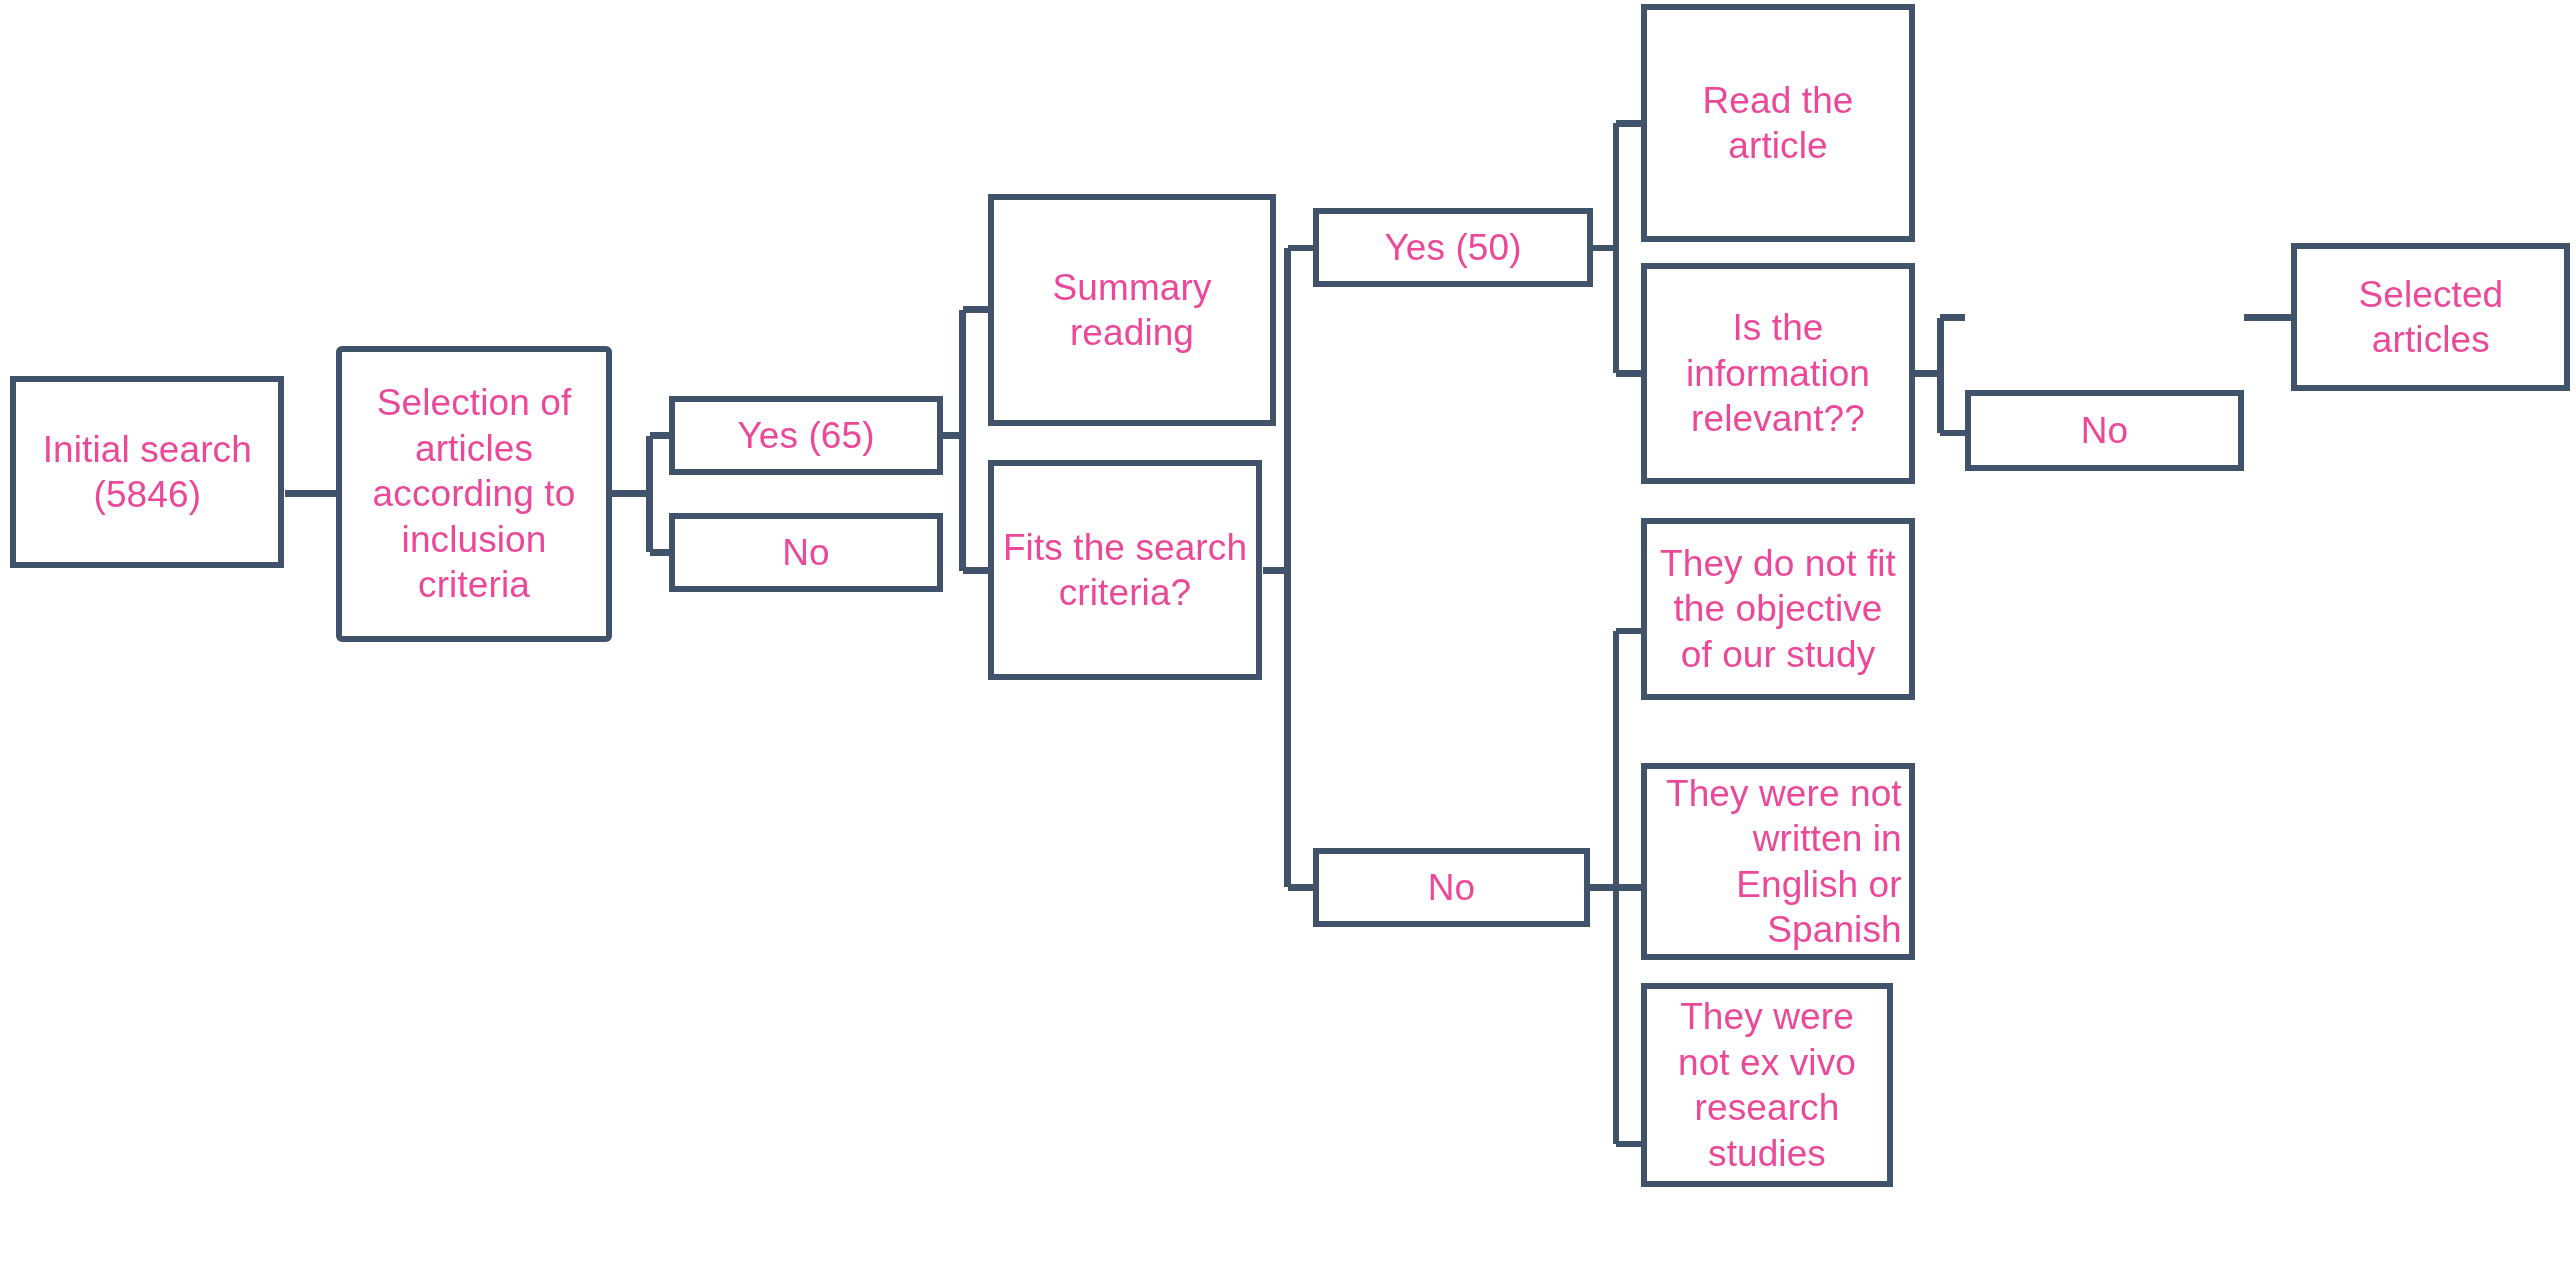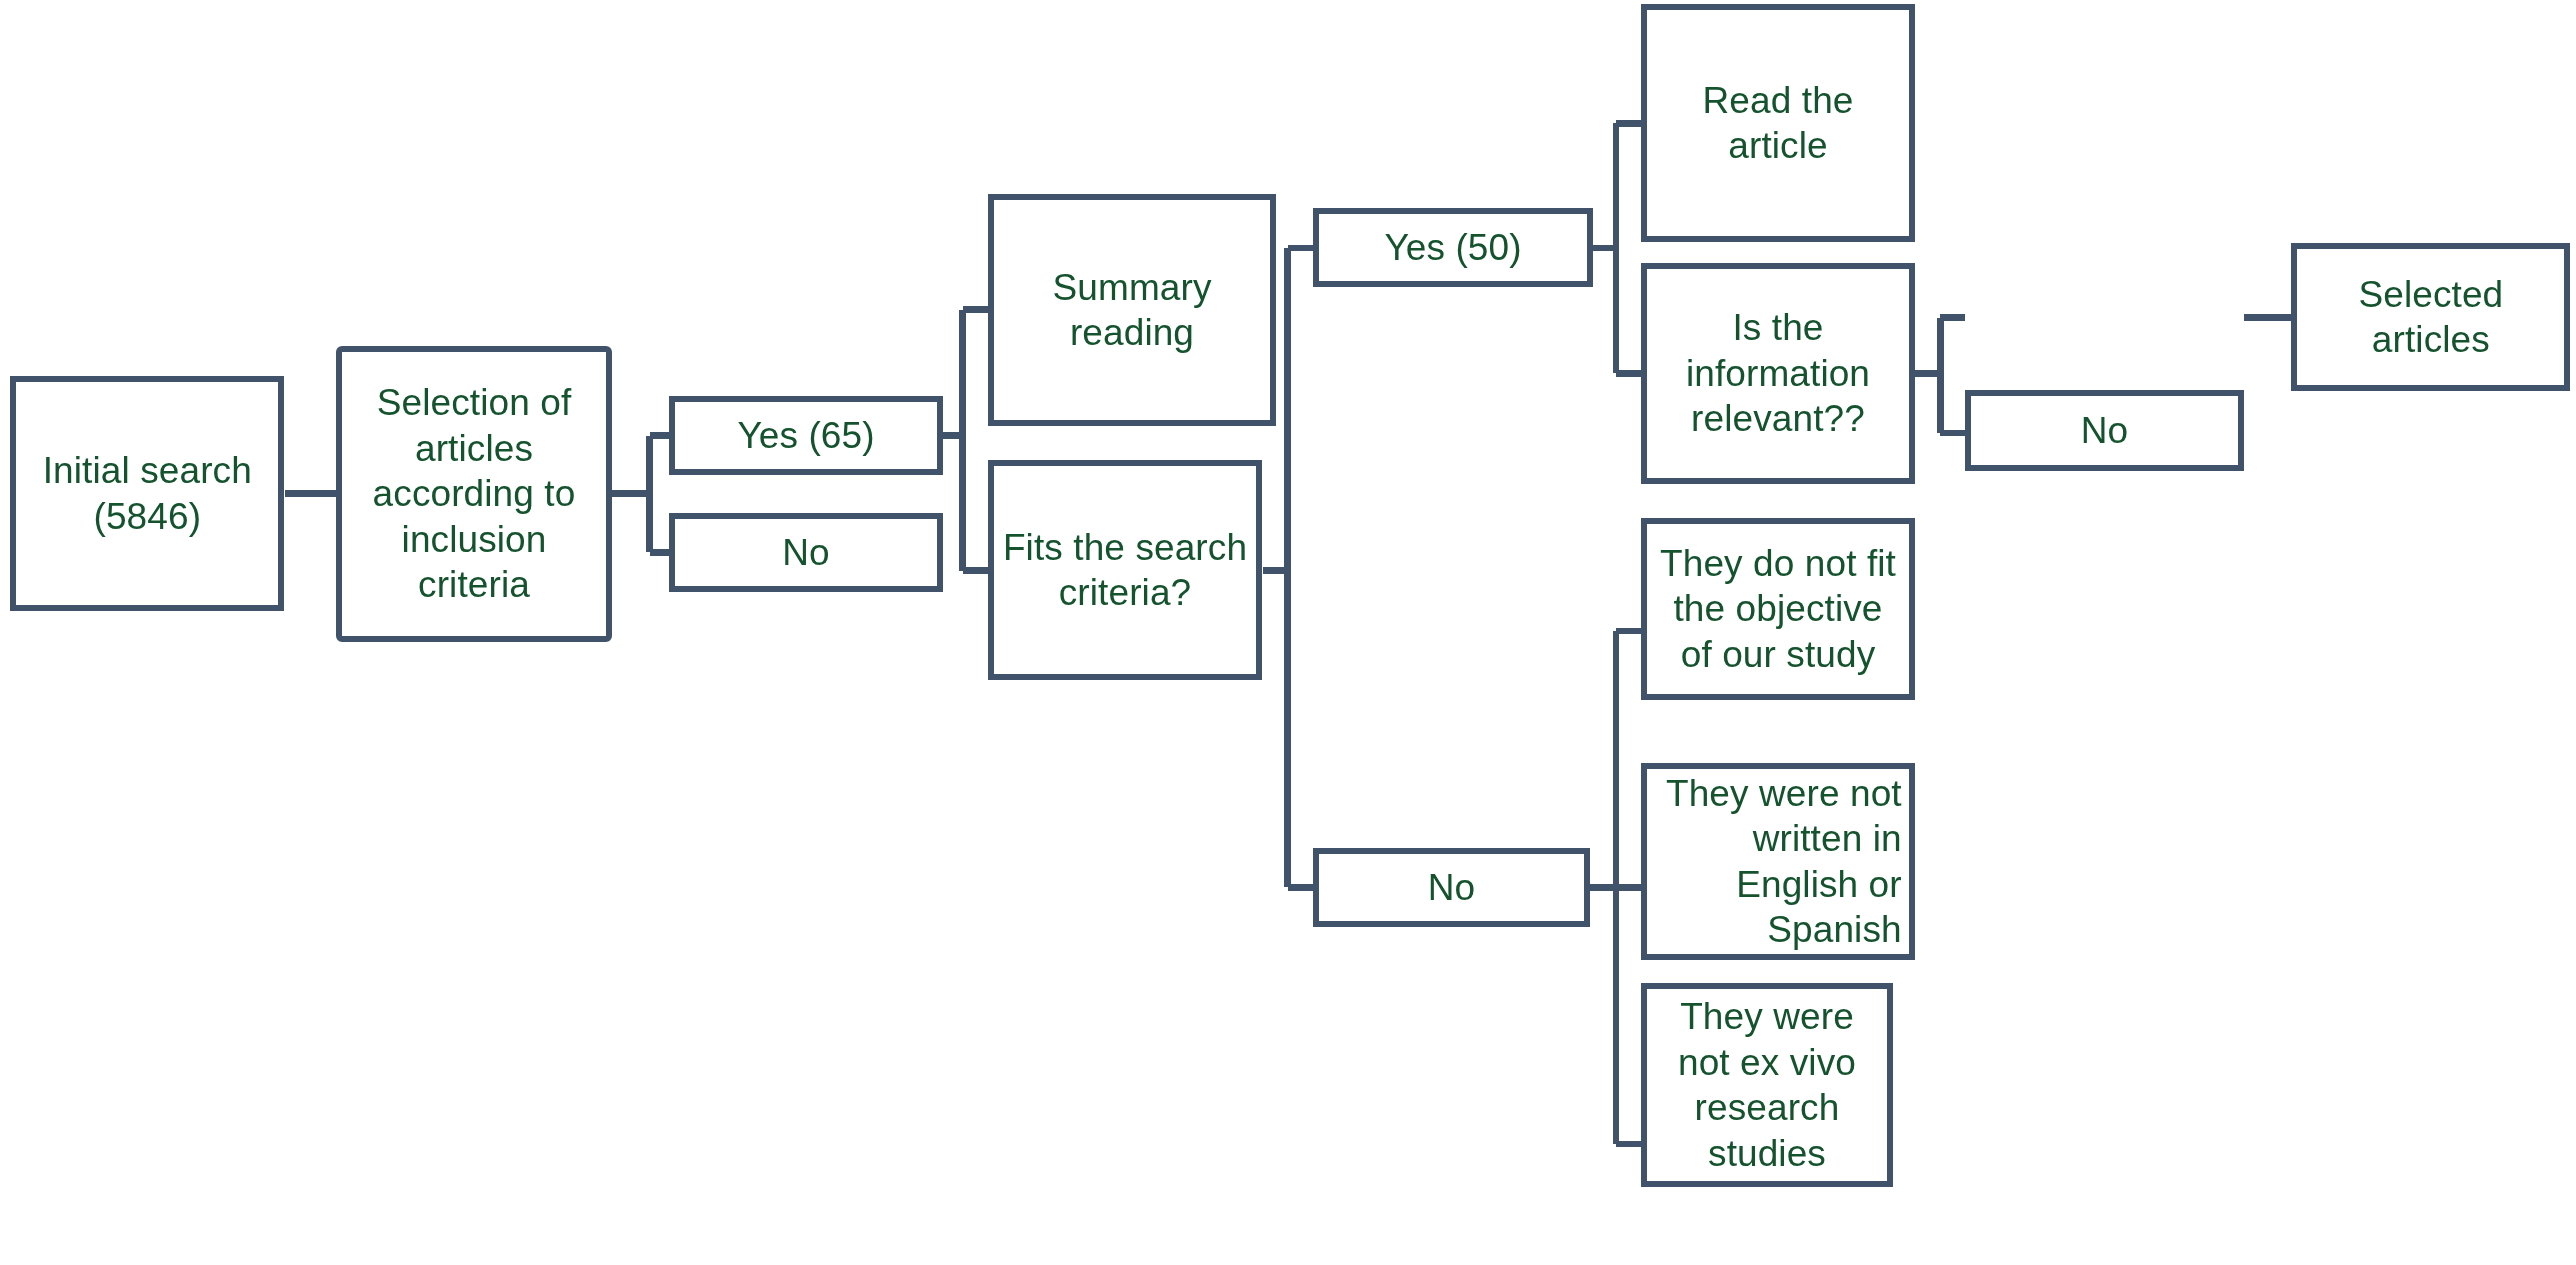--- a/index.html
+++ b/index.html
@@ -27,21 +27,21 @@
   }
   .node {
     position: absolute;
     box-sizing: border-box;
     border: 6.6px solid #41536B;
     background: #ffffff;
     display: flex;
     align-items: center;
     justify-content: center;
     text-align: center;
-    color: #14532d;
+    color: #ec4899;
     font-family: "Liberation Sans", sans-serif;
     font-size: 37px;
     line-height: 1.23;
     letter-spacing: 0.1px;
     padding: 2.9px 7.3px;
     white-space: pre-line;
     z-index: 2;
   }
 </style>
 </head>
@@ -83,21 +83,21 @@
 
       <line x1="2168" y1="1210" x2="2204" y2="1210"></line>
       <line x1="2204" y1="860" x2="2204" y2="1560"></line>
       <line x1="2204" y1="860" x2="2238" y2="860"></line>
       <line x1="2204" y1="1210" x2="2238" y2="1210"></line>
       <line x1="2204" y1="1560" x2="2238" y2="1560"></line>
 
     </g>
   </svg>
 
-  <div class="node" style="left:10.3px; top:376px; width:274px; height:235px;">Initial search
+  <div class="node" style="left:10.3px; top:376px; width:274px; height:192px;">Initial search
 (5846)</div>
 
   <div class="node" style="left:336px; top:346px; width:276px; height:296px;border-radius:6px;">Selection of articles according to inclusion criteria</div>
 
   <div class="node" style="left:669px; top:396px; width:274px; height:79px;">Yes (65)</div>
 
   <div class="node" style="left:669px; top:513px; width:274px; height:79px;">No</div>
 
   <div class="node" style="left:988px; top:194px; width:288px; height:232px;">Summary reading</div>
 

